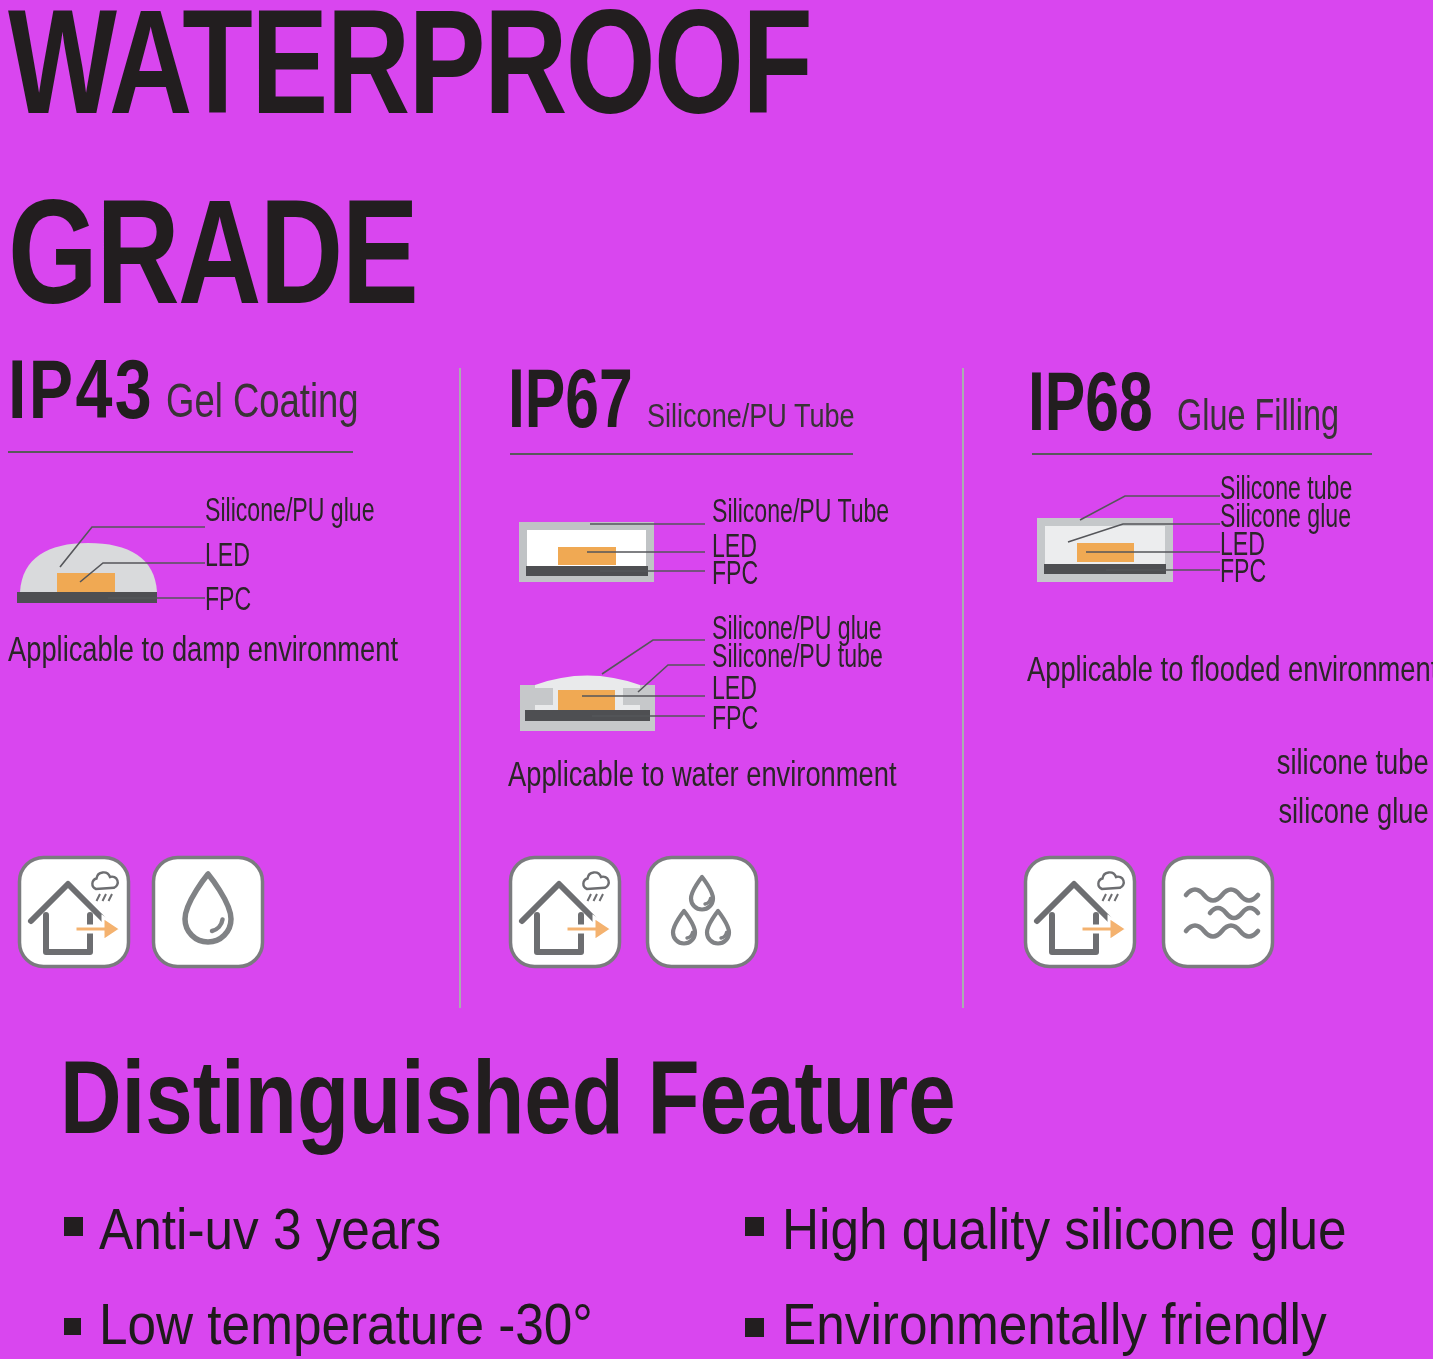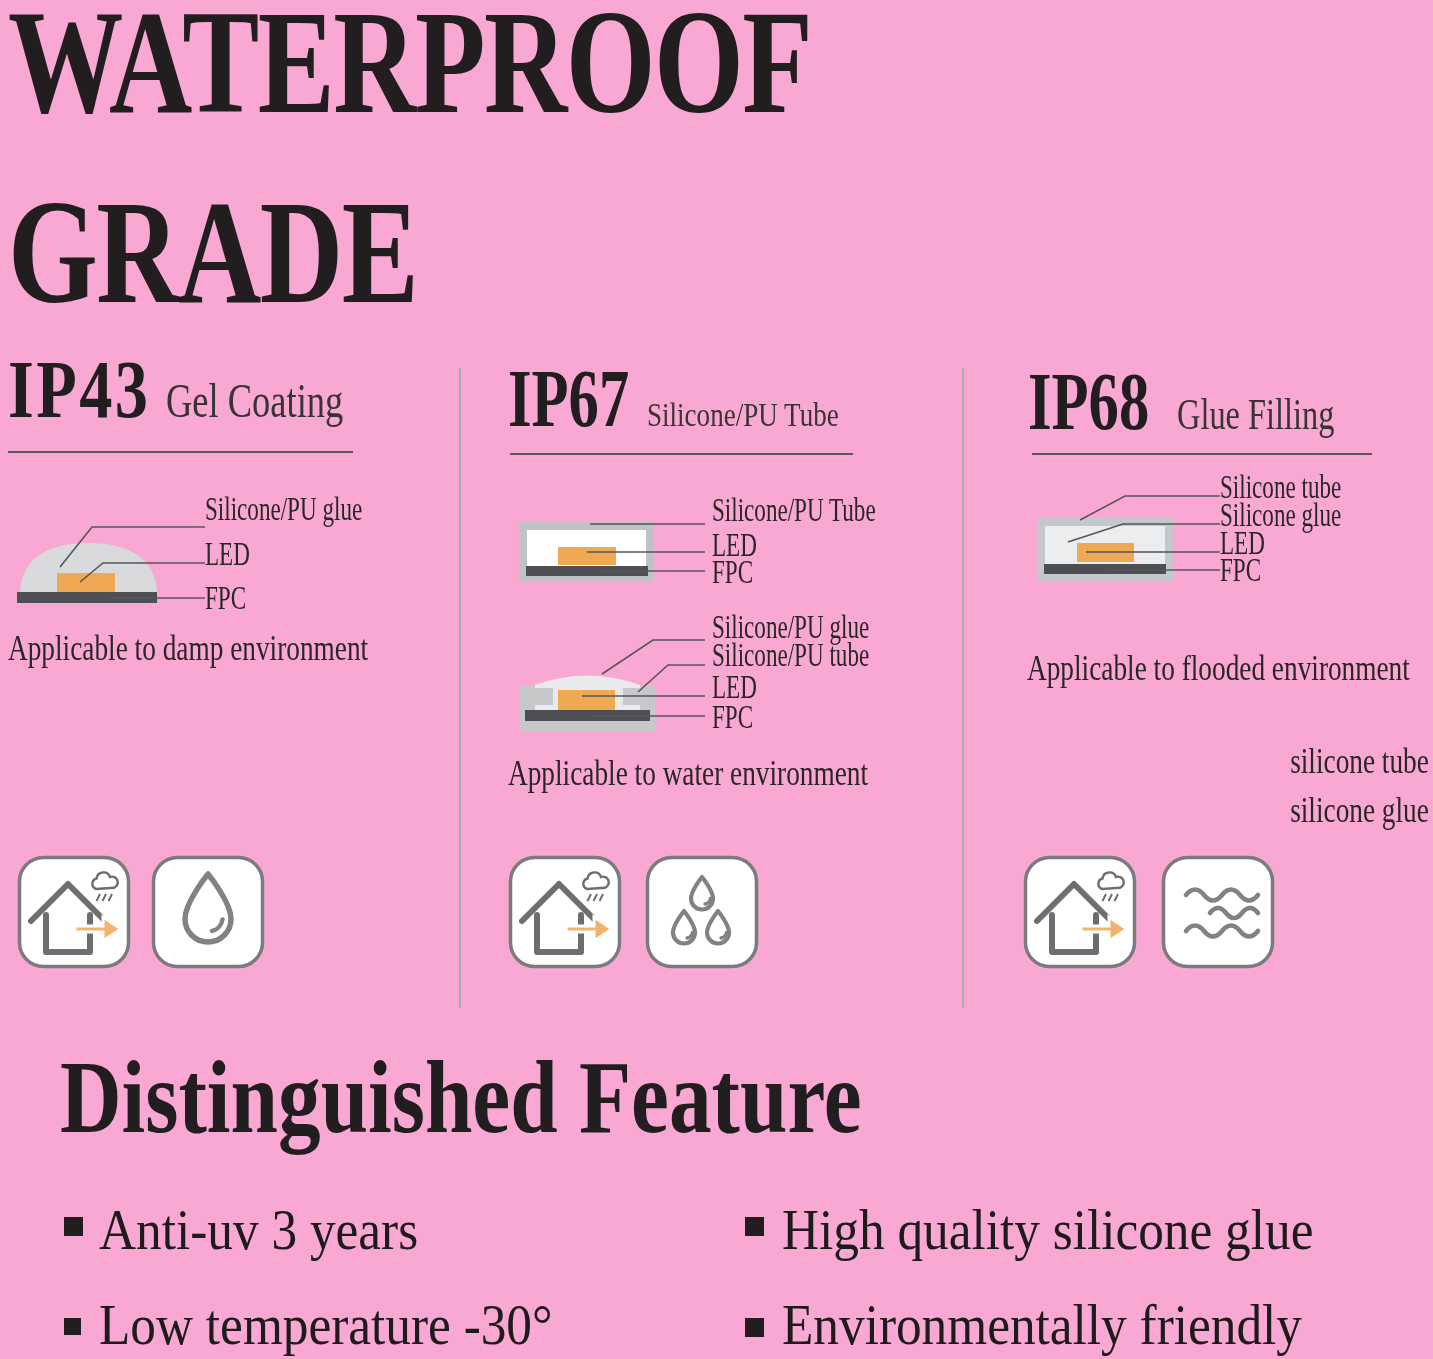--- a/index.html
+++ b/index.html
@@ -1,17 +1,17 @@
 <!DOCTYPE html>
 <html><head>
 <meta charset="utf-8">
 <style>
   html,body{margin:0;padding:0;background:#fff;}
-  .page{position:relative;width:1433px;height:1359px;background:#f9a8d4;overflow:hidden;
-        font-family:Liberation Serif, serif;color:#221e1f;}
+  .page{position:relative;width:1433px;height:1359px;background:#d946ef;overflow:hidden;
+        font-family:Liberation Sans, sans-serif;color:#221e1f;}
   .t{position:absolute;white-space:nowrap;transform-origin:0 0;line-height:1;}
   .title-line{font-size:148px;font-weight:700;letter-spacing:-2px;transform:scaleX(.78);}
   .ip-code{font-size:83px;font-weight:700;}
   .code-1{letter-spacing:3px;transform:scaleX(.80);}
   .code-2,.code-3{transform:scaleX(.73);}
   .subtitle-1{font-size:48px;transform:scaleX(.76);color:#383435;}
   .subtitle-2{font-size:33px;transform:scaleX(.82);color:#383435;}
   .subtitle-3{font-size:45px;transform:scaleX(.72);color:#383435;}
   .dlabel{font-size:33px;transform:scaleX(.70);color:#2a2627;}
   .app{font-size:35px;transform:scaleX(.78);color:#2a2627;}

